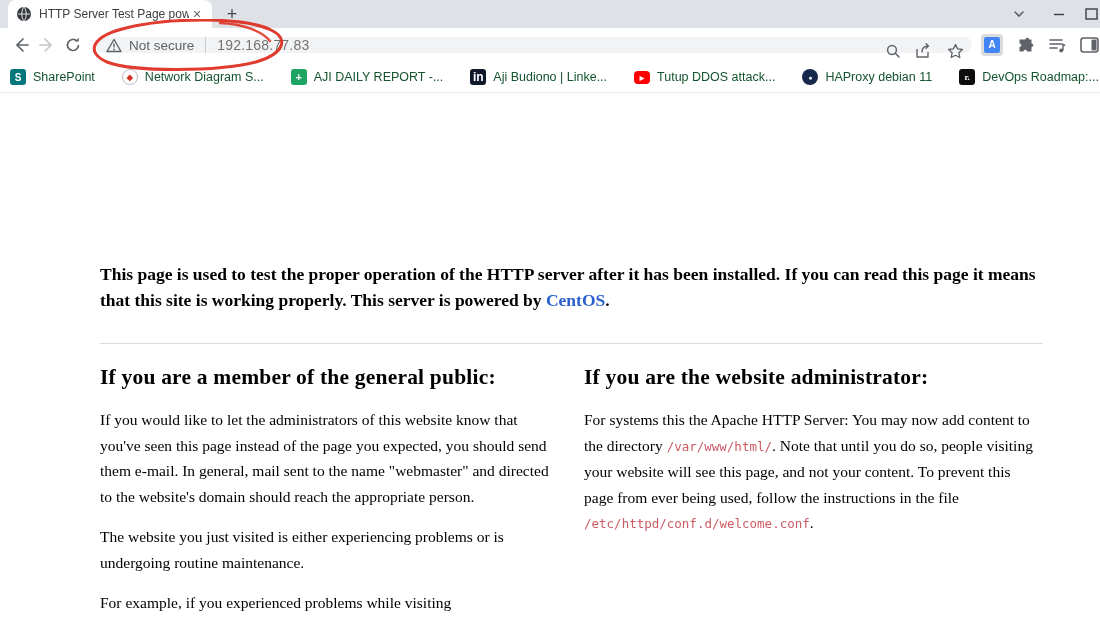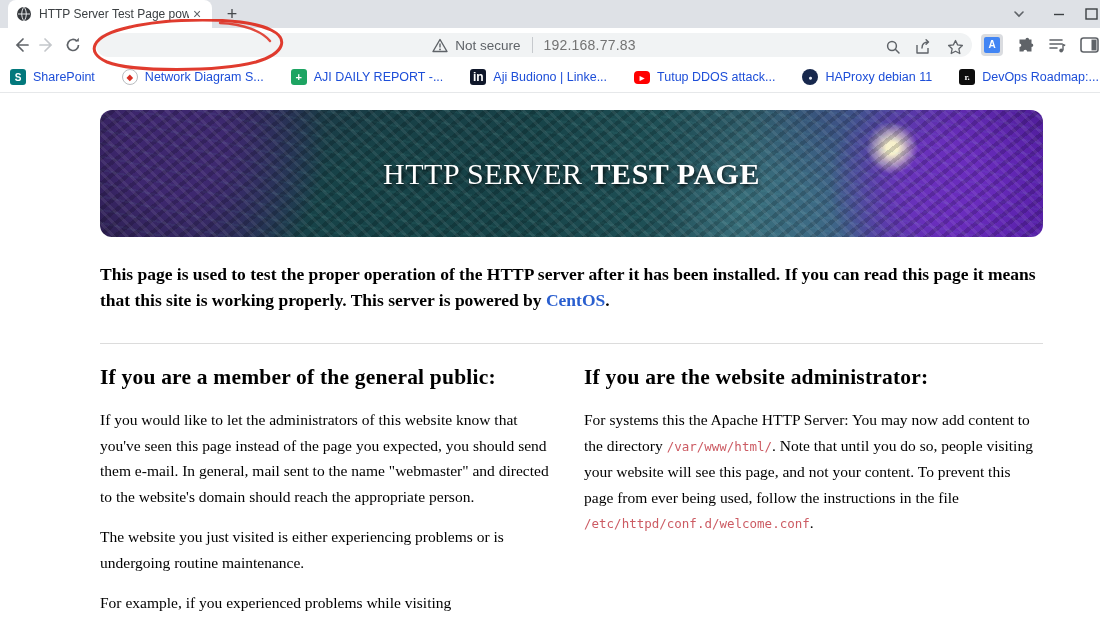--- a/index.html
+++ b/index.html
@@ -16,38 +16,38 @@
     font-size:18px; color:#45494d; line-height:23px; }
   .favicon { width:16px; height:16px; margin-right:7px; flex:none; }
   .winctl { position:absolute; top:0; height:28px; display:flex; align-items:center; color:#5f6368; }
   .wc-chevron { left:1012px; } .wc-min { left:1052px; } .wc-max { left:1084px; }
 
   
   .toolbar { position:relative; width:1100px; height:34px; background:#fff;
     display:flex; align-items:center; }
   .navbtn { width:26px; height:26px; display:flex; align-items:center; justify-content:center; flex:none; }
   .nav-back { margin-left:8px; } 
-  .omnibox { position:relative; margin-left:10px; width:885px; height:24px; background:#f1f3f4;
-    border-radius:14px; display:flex; align-items:center; padding:0 10px;justify-content:center; }
+  .omnibox { position:relative; margin-left:10px; width:885px; height:16px; background:#f1f3f4;
+    border-radius:14px; display:flex; align-items:center; padding:0 10px; }
   .sec-chip { display:flex; align-items:center; }
   .sec-label { font-size:13.5px; color:#5f6368; margin-left:7px; }
   .omni-div { width:1px; height:16px; background:#c6c9cd; margin:0 11px; }
   .omni-url { font-size:14px; color:#737373; letter-spacing:.2px; }
   .omni-right { position:absolute; right:8px; top:0; height:28px; display:flex; align-items:center; gap:14px; }
   .ext-row { display:flex; align-items:center; gap:13px; margin-left:9px; }
   .ext-translate { width:22px; height:22px; background:#dadce0; border-radius:4px;
     display:flex; align-items:center; justify-content:center; }
   .tr-sq { width:16px; height:16px; background:#4285f4; border-radius:2px; color:#fff;
     font-size:10px; font-weight:bold; text-align:center; line-height:16px; }
 
   
   .bookmarks { width:1100px; height:31px; background:#fff; border-bottom:1px solid #e6e8ea;
     display:flex; align-items:center; padding-left:10px; gap:27px; }
   .bm { display:flex; align-items:center; gap:7px; white-space:nowrap; }
-  .bl { font-size:12.5px; color:#1d4ed8; }
+  .bl { font-size:12.5px; color:#14532d; }
   .bi { width:16px; height:16px; border-radius:3px; display:flex; align-items:center;
     justify-content:center; font-weight:bold; flex:none; }
   .bm:nth-child(1) .bi { background:#03787c; color:#fff; font-size:10px; }
   .bm:nth-child(2) .bi { background:#fff; border:1px solid #b9bcc0; border-radius:50%; color:#d93025; font-size:8px; }
   .bm:nth-child(3) .bi { background:#1da462; color:#fff; font-size:11px; }
   .bm:nth-child(4) .bi { background:#0f172a; color:#fff; font-size:12px; font-style:normal; }
   .bm:nth-child(5) .bi { background:#f00; border-radius:4px; color:#fff; font-size:6px; height:13px; }
   .bm:nth-child(6) .bi { background:#17284d; border-radius:50%; color:#e8edf7; font-size:7px; }
   .bm:nth-child(7) .bi, .bm:nth-child(8) .bi { background:#0d0d0d; color:#fff; font-size:9px; font-family:"Liberation Serif",serif; }
   .bm:nth-child(9) .bi { background:radial-gradient(circle at 35% 35%, #c7cbd0, #8d9298); border-radius:5px; color:#f2f3f4; font-size:8px; }
@@ -212,23 +212,20 @@
     <span class="bl">HAProxy debian 11</span>
   </div>
   <div class="bm">
     <span class="bi">r.</span>
     <span class="bl">DevOps Roadmap:...</span>
   </div>
 
 </div>
 
 <div class="page">
-  <div class="banner">
-    <div class="banner-title"><span>HTTP SERVER </span><span class="bold">TEST PAGE</span></div>
-  </div>
 
   <p class="intro"><span>This page is used to test the proper operation of the HTTP server after it has been installed. If you can read this page it means that this site is working properly. This server is powered by </span><a href="#">CentOS</a><span>.</span></p>
 
   <div class="rule"></div>
 
   <div class="cols">
     <div class="col">
       <h2>If you are a member of the general public:</h2>
       <p>If you would like to let the administrators of this website know that you've seen this page instead of the page you expected, you should send them e-mail. In general, mail sent to the name "webmaster" and directed to the website's domain should reach the appropriate person.</p>
       <p>The website you just visited is either experiencing problems or is undergoing routine maintenance.</p>

